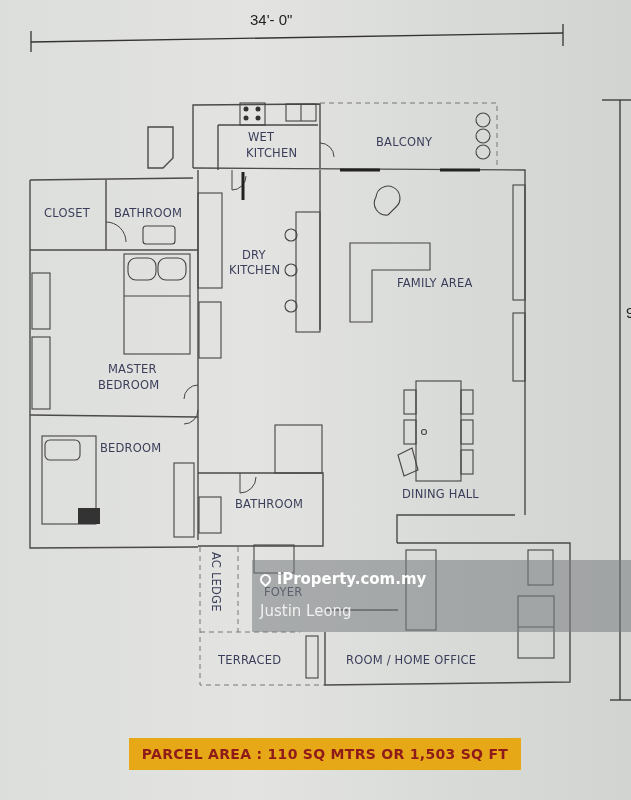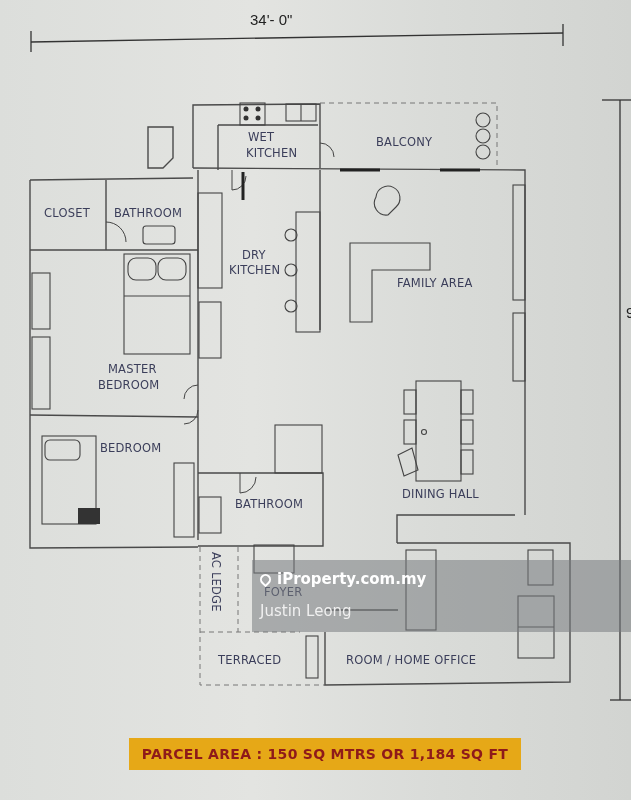--- a/index.html
+++ b/index.html
@@ -156,14 +156,14 @@
 
 <div class="watermark">
   <div class="wm-brand">
     <span class="pin"></span>
     <span>iProperty.com.my</span>
   </div>
   <div class="wm-agent">Justin Leong</div>
 </div>
 
 <div class="banner">
-  <span>PARCEL AREA : 150 SQ MTRS OR 1,184 SQ FT</span>
+  <span>PARCEL AREA : 110 SQ MTRS OR 1,503 SQ FT</span>
 </div>
 
 </body></html>

